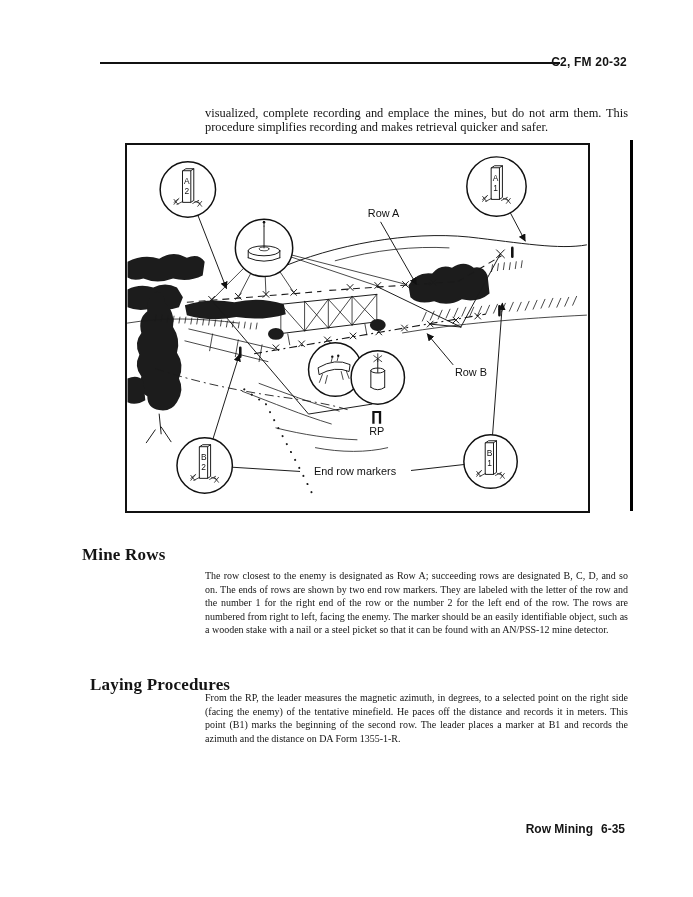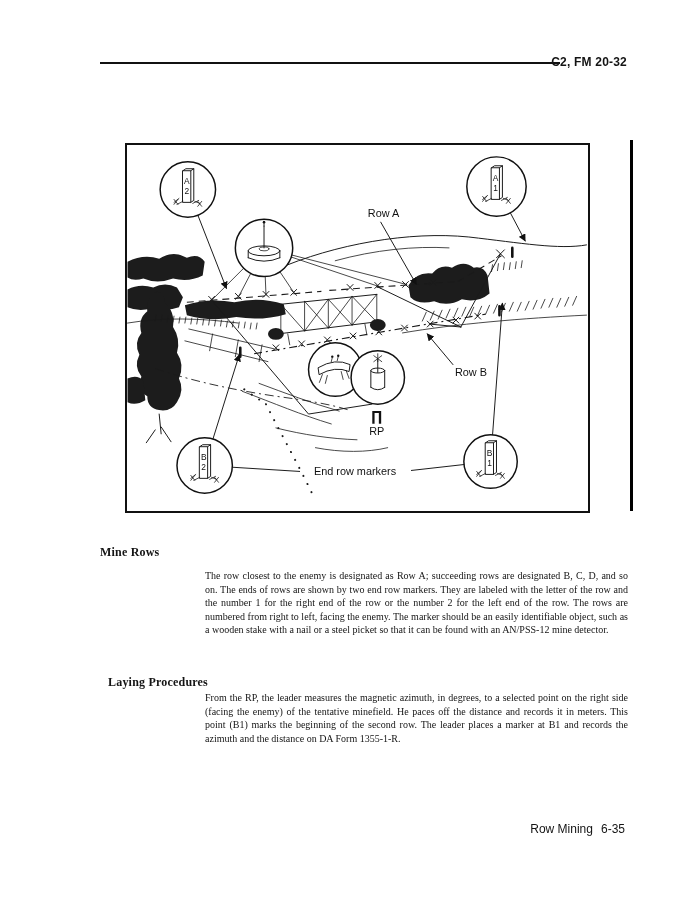--- a/index.html
+++ b/index.html
@@ -17,22 +17,22 @@
     position:absolute;top:55px;right:66px;
     font-family:"Liberation Sans", sans-serif;
     font-weight:bold;font-size:12px;letter-spacing:.2px;text-align:center;
   }
   
   .intro{
     position:absolute;left:205px;top:95px;width:423px;
     font-size:12.4px;line-height:13.6px;text-align:justify;
   }
   .sec-head{
-    position:absolute;left:100px;
-    font-size:12px;font-weight:bold;letter-spacing:.2px;
+    position:absolute;left:82px;
+    font-size:17px;font-weight:bold;letter-spacing:.2px;
   }
   .sec-body{
     position:absolute;left:205px;width:423px;
     font-size:10px;line-height:13.6px;text-align:justify;
   }
   #sec1-head{top:545px;}
   #sec1-body{top:569px;}
   #sec2-head{top:667px;}
   #sec2-body{top:691px;}
   
@@ -45,21 +45,21 @@
   .fig-caption{
     position:absolute;left:125px;top:520px;width:465px;
     text-align:center;
     font-family:"Liberation Sans", sans-serif;
     font-weight:bold;font-size:11.5px;
   }
   
   .footer{
     position:absolute;top:822px;right:68px;
     font-family:"Liberation Sans", sans-serif;
-    font-weight:normal;font-size:12px;
+    font-weight:bold;font-size:12px;
   }
   .footer span{margin-left:8px;}
   
   .ln{fill:none;stroke:#1a1a1a;stroke-width:1;stroke-linecap:round;stroke-linejoin:round;}
   .ln-thin{fill:none;stroke:#1a1a1a;stroke-width:.8;stroke-linecap:round;}
   .dashA{fill:none;stroke:#1a1a1a;stroke-width:1.1;stroke-dasharray:7 5;}
   .dashB{fill:none;stroke:#1a1a1a;stroke-width:1.1;stroke-dasharray:8 4 2 4;}
   .dashR{fill:none;stroke:#1a1a1a;stroke-width:.9;stroke-dasharray:9 4 2 4;}
   .dots{fill:none;stroke:#1a1a1a;stroke-width:2;stroke-dasharray:.1 9;stroke-linecap:round;}
   .blob{fill:#1c1c1c;stroke:none;}
@@ -70,20 +70,21 @@
   .rpsym{font-family:"DejaVu Sans", sans-serif;font-size:14px;font-weight:bold;fill:#111;text-anchor:middle;}
 </style>
 </head>
 <body>
 
 <div class="page">
 
   <div class="hdr-rule"></div>
   <div class="hdr-ref">C2, FM 20-32</div>
 
+  <p class="intro">visualized, complete recording and emplace the mines, but do not arm them. This procedure simplifies recording and makes retrieval quicker and safer.</p>
 
   <div class="figure-box">
     <svg viewBox="0 0 465 370">
       <defs>
         <marker id="ah" viewBox="0 0 10 10" refX="9" refY="5" markerWidth="7.5" markerHeight="7.5" orient="auto-start-reverse">
           <path d="M0,0 L10,5 L0,10 z" fill="#111"></path>
         </marker>
       </defs>
 
       <g>

